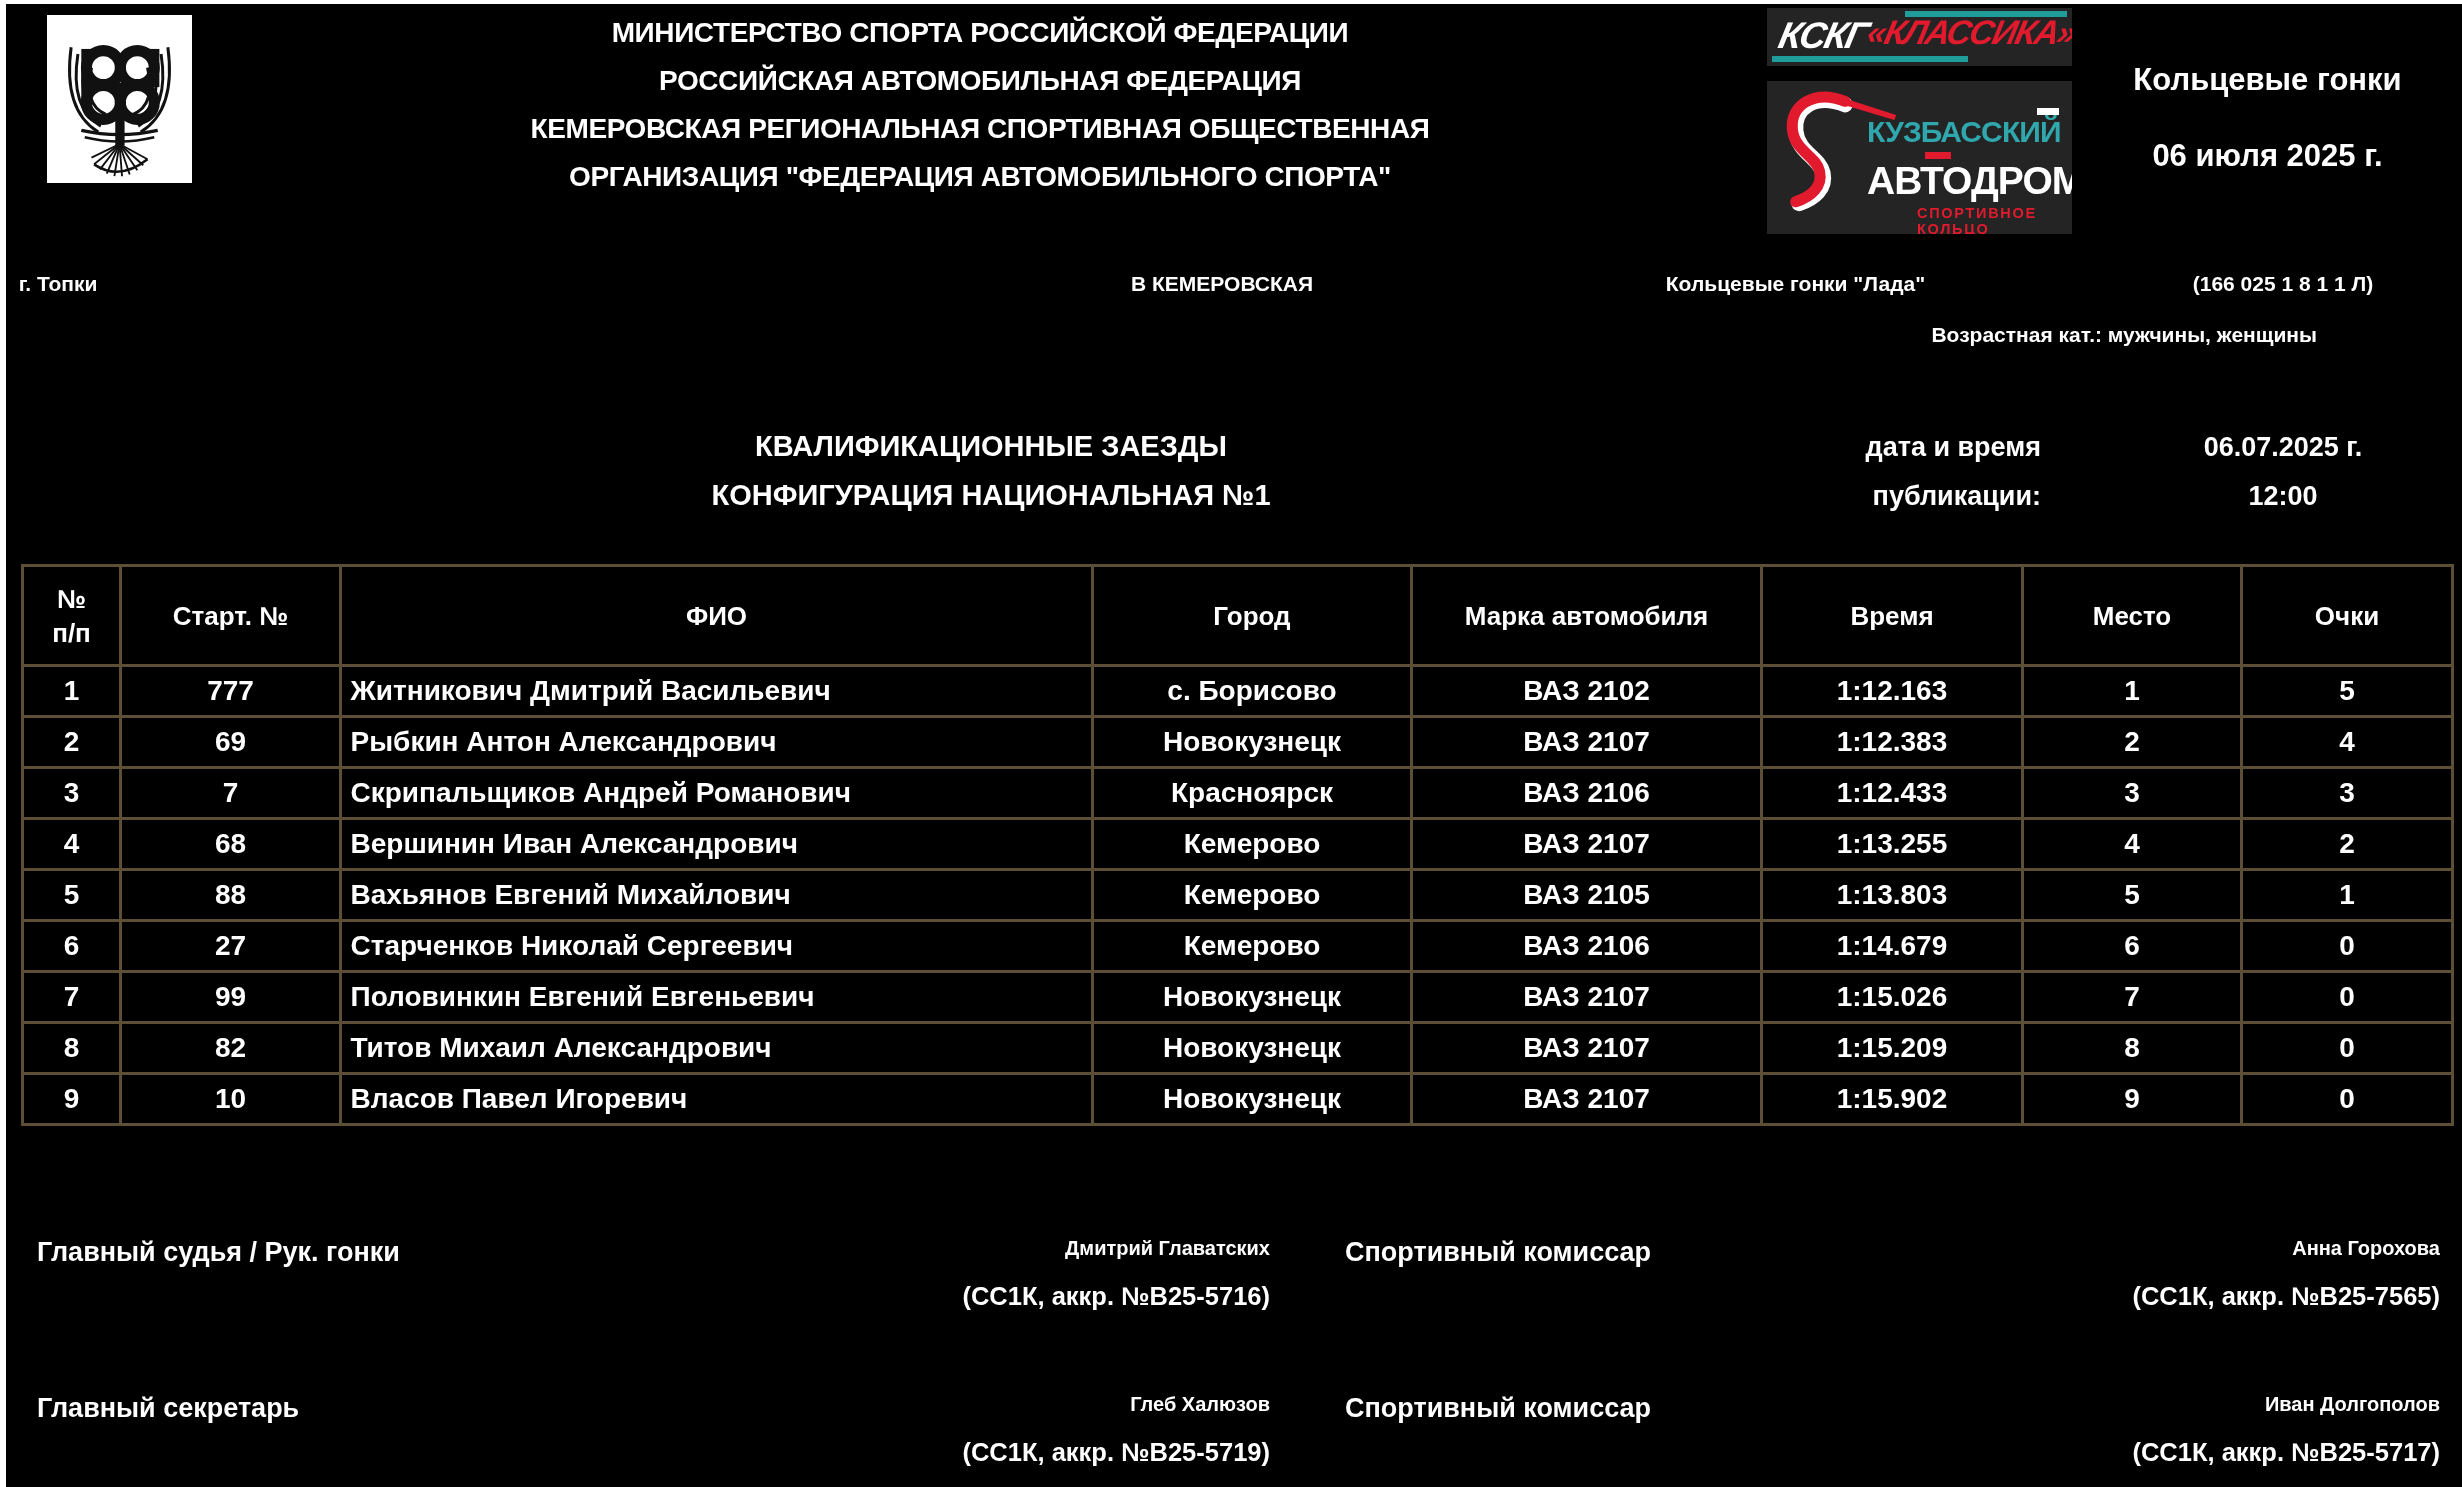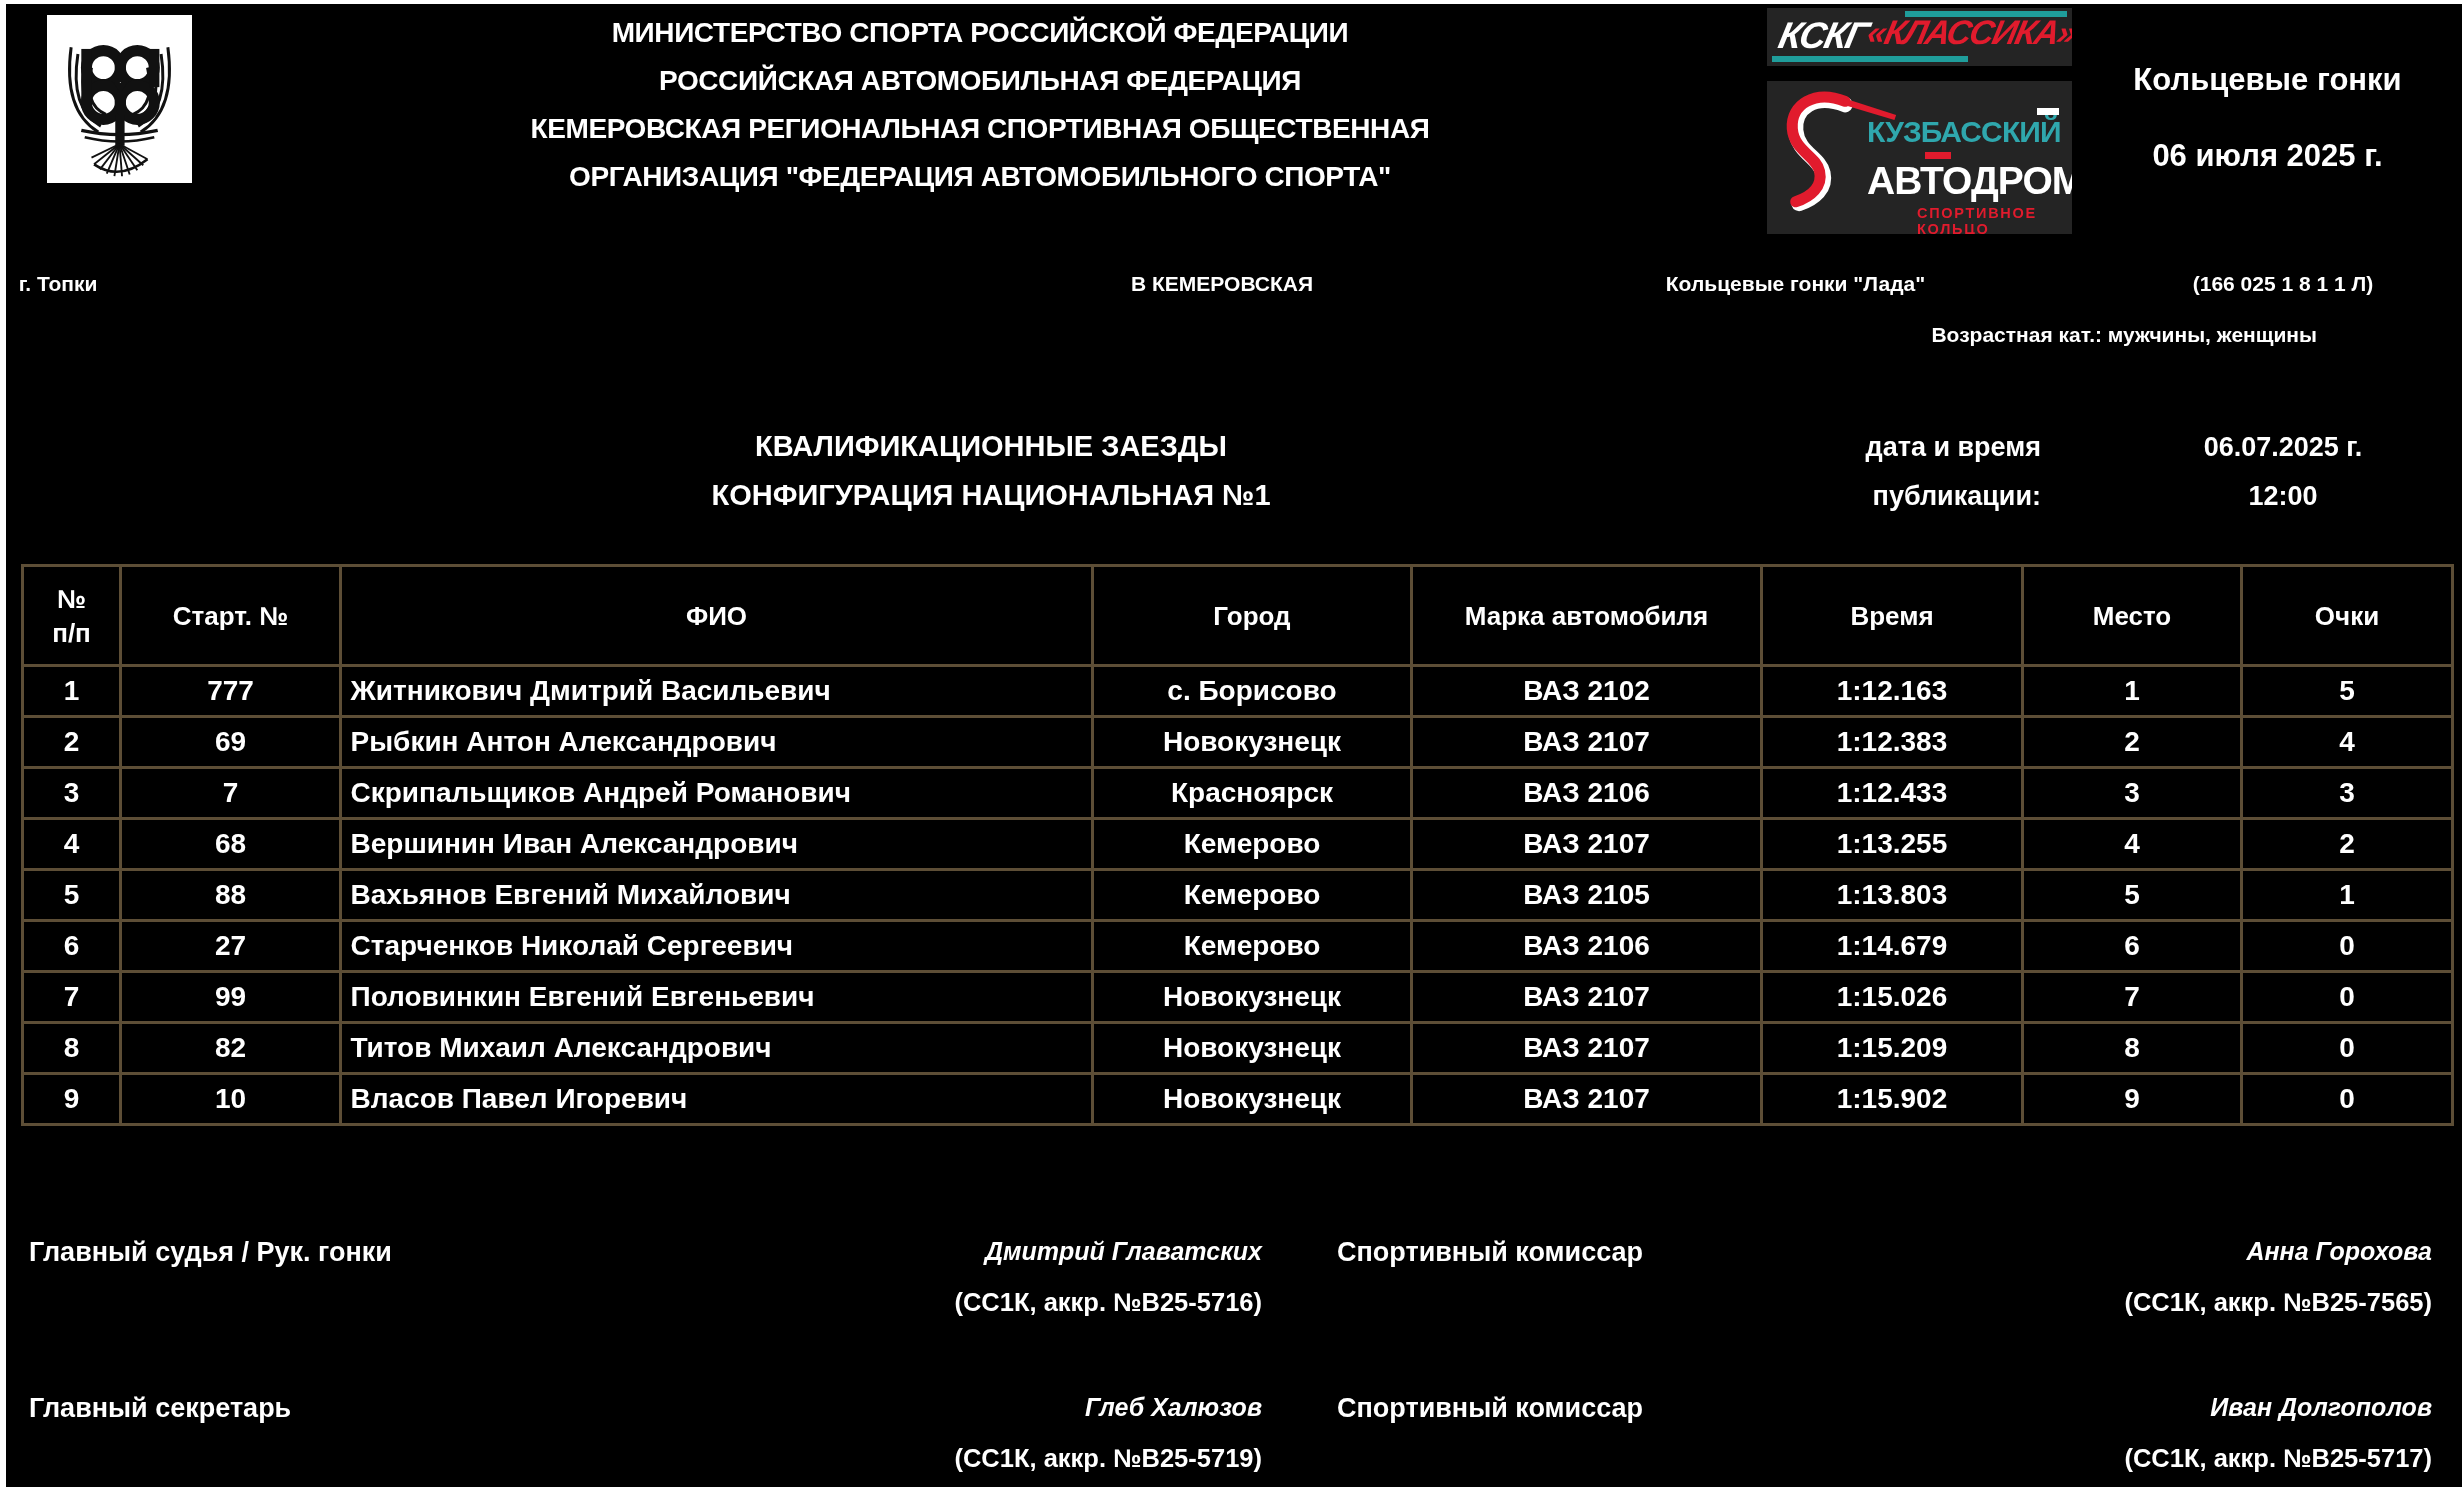--- a/index.html
+++ b/index.html
@@ -72,26 +72,26 @@
   #results-table th{height:100px;font-size:26px;font-weight:bold;white-space:pre-line;line-height:34px;}
   #results-table td{height:51px;font-size:28px;font-weight:bold;}
   #results-table td.left{text-align:left;padding-left:8.5px;}
   col.c0{width:98px;} col.c1{width:220px;} col.c2{width:752px;} col.c3{width:319px;}
   col.c4{width:350px;} col.c5{width:261px;} col.c6{width:219px;} col.c7{width:211px;}
 
   
   .officials-row{position:absolute;left:0;width:2462px;}
   #officials-row-1{top:1237px;}
   #officials-row-2{top:1393px;}
-  .official-block{position:absolute;display:flex;justify-content:space-between;align-items:flex-start;}
+  .official-block{position:absolute;display:flex;justify-content:space-between;align-items:flex-start;margin-left:8px;}
   .official-left{left:29px;width:1233px;}
   .official-right{left:1337px;width:1095px;}
   .official-role{font-size:27px;font-weight:bold;white-space:nowrap;}
   .official-sign{text-align:right;}
-  .official-name{font-size:25px;font-weight:bold;white-space:nowrap;font-style:italic;}
+  .official-name{font-size:20px;font-weight:bold;white-space:nowrap;}
   .official-accr{font-size:25.5px;font-weight:bold;white-space:nowrap;margin-top:22px;}
 </style>
 </head>
 <body>
 
 <div id="page">
 
   <div id="top-strip" class="edge-strip"></div>
   <div id="left-strip" class="edge-strip"></div>
 

